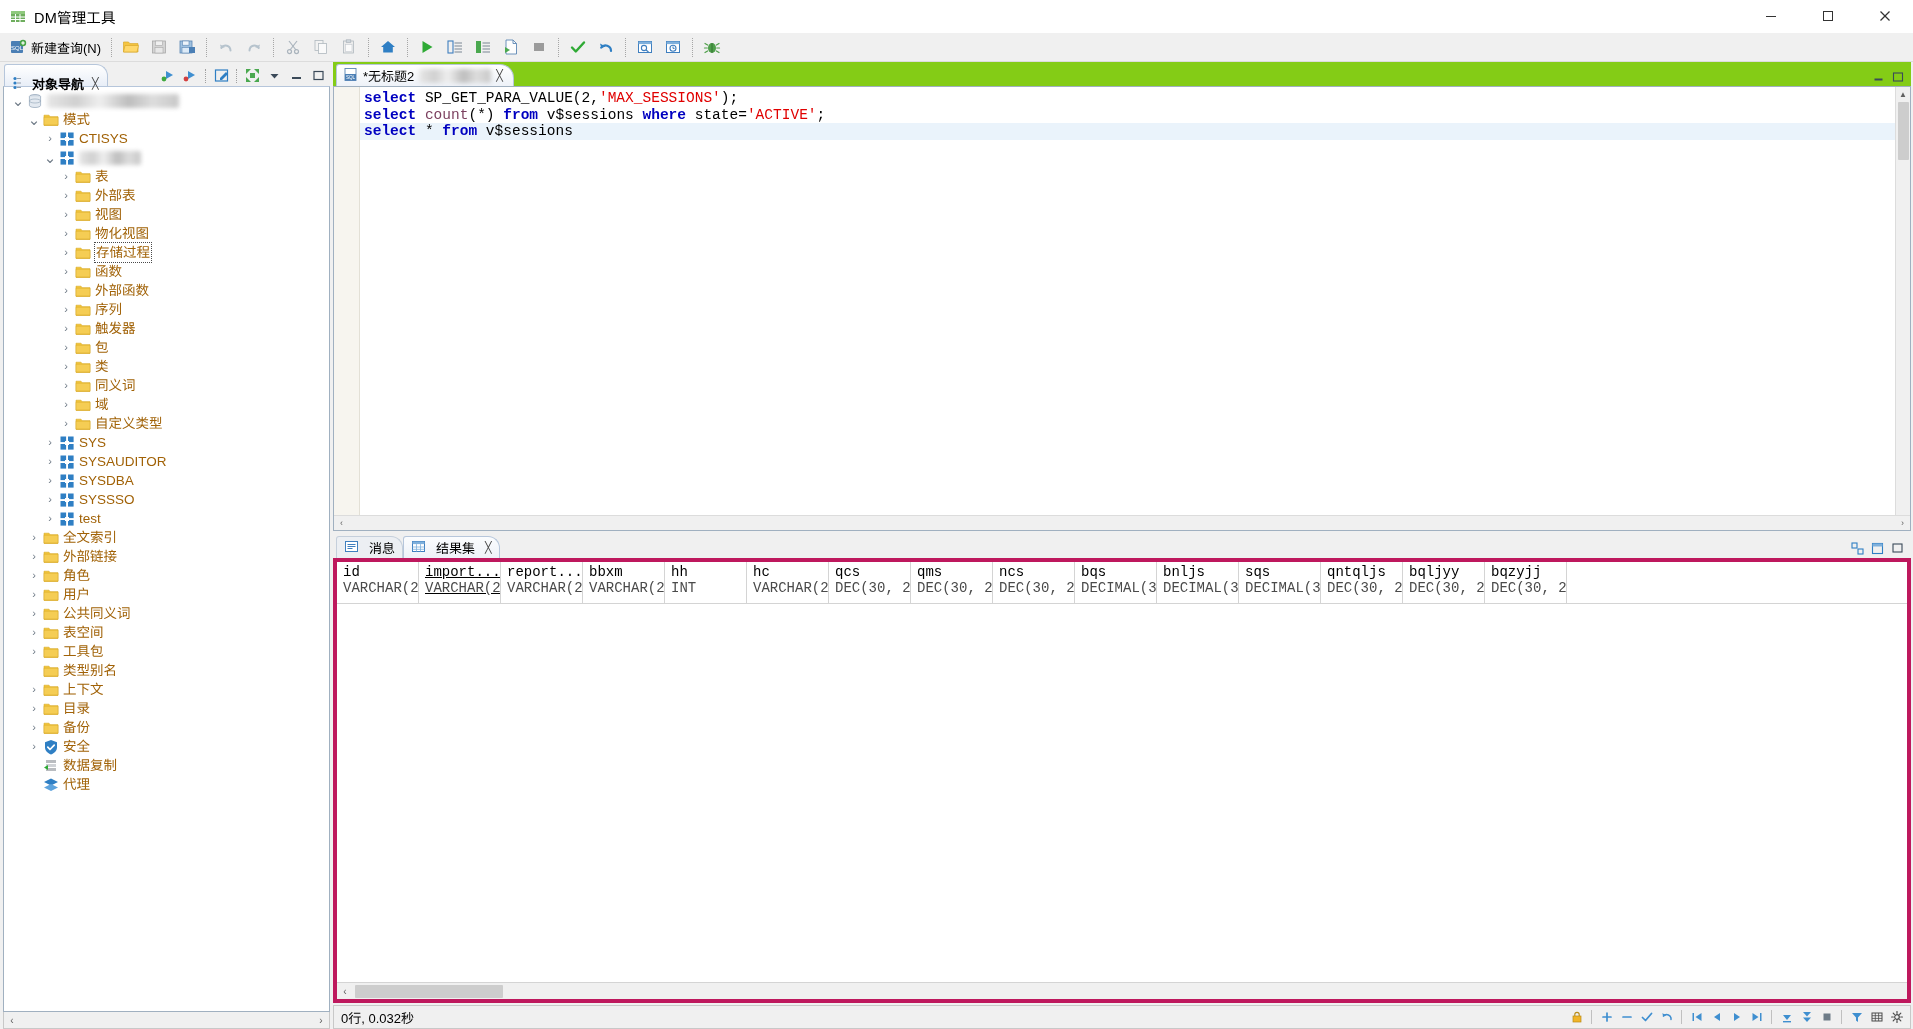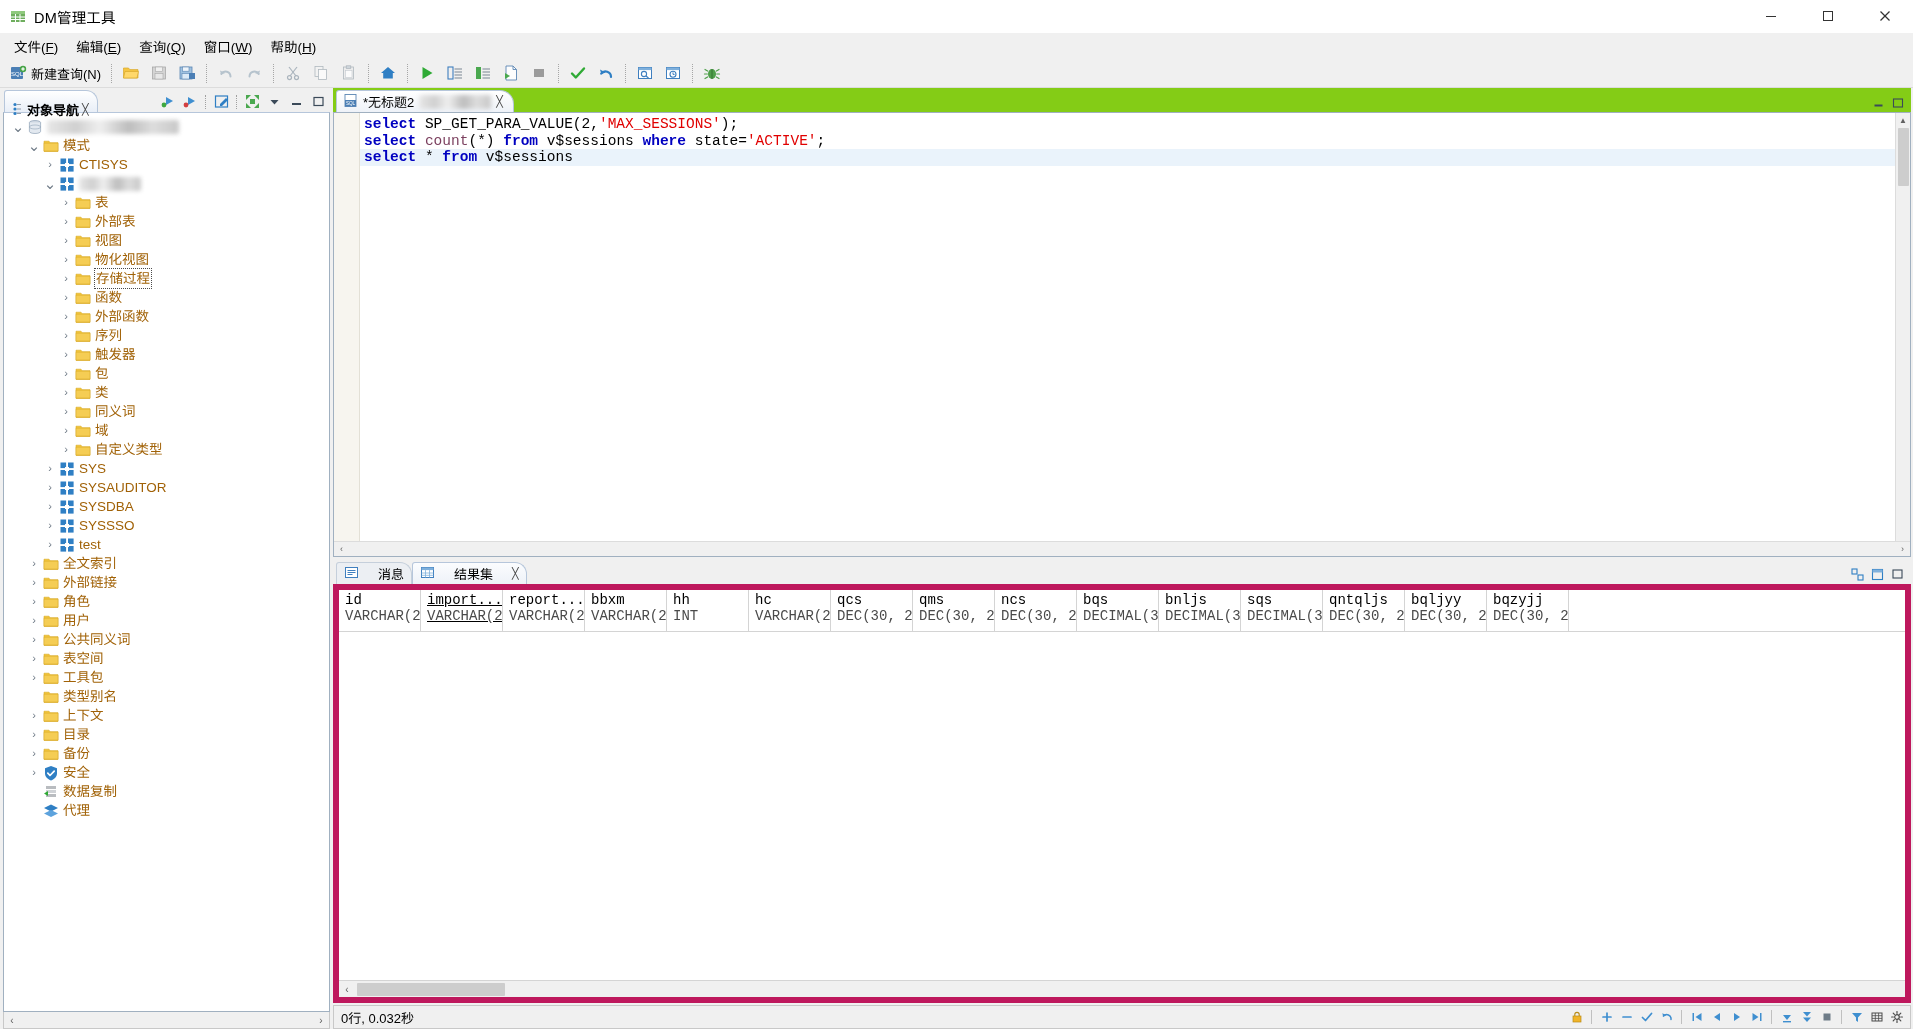--- a/index.html
+++ b/index.html
@@ -66,21 +66,21 @@
   
   .left-panel {
     width: 332px; min-width: 332px; display: flex; flex-direction: column;
     background: #f0f0f0; padding: 0 0 0 1px;
   }
   .panel-tabrow {
     height: 24px; display: flex; align-items: flex-end; position: relative;
     background: #f0f0f0; padding-left: 3px;
   }
   .panel-tab {
-    height: 22px; display: inline-flex; align-items: center; 
+    height: 22px; display: inline-flex; align-items: center; gap: 5px;
     padding: 16px 8px 0 7px; font-size: 13px; font-weight: 700; color: #000;
     background: linear-gradient(#ffffff, #e8eef7);
     border: 1px solid #b6c6db; border-bottom: none;
     border-radius: 3px 12px 0 0; position: relative; z-index: 2;
   }
   .panel-tab .x { font-size: 11px; color: #444; margin-left: 3px; }
   .panel-tools {
     margin-left: auto; display: flex; align-items: center; gap: 2px;
     padding-right: 4px; padding-bottom: 1px;
   }
@@ -171,31 +171,31 @@
   }
   .eh-arrow { width: 15px; text-align: center; font-size: 9px; color: #606060; }
   .eh-track { flex: 1; }
 
   
   .results-wrap { flex: 1; display: flex; flex-direction: column; min-height: 0; margin-top: 3px; }
   .results-tabrow {
     height: 24px; display: flex; align-items: flex-end; background: #f0f0f0; padding-left: 3px;
   }
   .res-tab {
-    height: 22px; display: inline-flex; align-items: center; gap: 19px;
+    height: 22px; display: inline-flex; align-items: center; gap: 10px;
     padding: 0 7px; font-size: 13px; color: #000;
     border: 1px solid #b6c6db; border-bottom: none; border-radius: 3px 12px 0 0;
     background: linear-gradient(#fbfcfe,#eef2f8);
   }
   .res-tab.inactive { background: #eceff3; border-color: #c5cfdb; }
   .res-tab .x { font-size: 11px; color: #444; }
   .res-winbtns { margin-left: auto; display: flex; gap: 4px; padding-right: 6px; padding-bottom: 2px; align-items: center; }
 
   .grid-box {
-    flex: 1; border: 6px solid #be185d; background: #f97316; min-height: 0;
+    flex: 1; border: 4px solid #be185d; background: #f97316; min-height: 0;
     display: flex; flex-direction: column; overflow: hidden;
   }
   .grid-head { display: flex; height: 42px; min-height: 42px; background: #fff; border-bottom: 1px solid #d4d4d4; }
   .gcell {
     border-right: 1px solid #d4d4d4; padding: 2px 5px 0 6px;
     display: flex; flex-direction: column; justify-content: flex-start;
     overflow: hidden; flex: 0 0 auto;
   }
   .gname { font-size: 14px; font-family: "Liberation Mono","DejaVu Sans Mono",monospace; color: #000; white-space: nowrap; }
   .gtype { font-size: 14px; font-family: "Liberation Mono","DejaVu Sans Mono",monospace; color: #4a4a4a; white-space: nowrap; }
@@ -263,27 +263,20 @@
       </div>
       <div class="winbtn close">
         <svg width="12" height="12" viewBox="0 0 12 12">
             <line x1="1.5" y1="1.5" x2="10.5" y2="10.5" stroke="currentColor" stroke-width="1.2"></line>
             <line x1="10.5" y1="1.5" x2="1.5" y2="10.5" stroke="currentColor" stroke-width="1.2"></line>
           </svg>
       </div>
     </div>
   </div>
 
-  <div class="menubar">
-    <div class="menu-item"><span>文件</span>(<u>F</u>)</div>
-    <div class="menu-item"><span>编辑</span>(<u>E</u>)</div>
-    <div class="menu-item"><span>查询</span>(<u>Q</u>)</div>
-    <div class="menu-item"><span>窗口</span>(<u>W</u>)</div>
-    <div class="menu-item"><span>帮助</span>(<u>H</u>)</div>
-  </div>
 
   <div class="toolbar">
 
     <div class="tb-btn">
       <span class="ico">
         <svg width="18" height="18" viewBox="0 0 18 18">
           <rect x="2" y="3" width="12" height="12" rx="1" fill="#4b7fb5"></rect>
           <text x="8" y="12" font-size="6" fill="#fff" text-anchor="middle" font-family="Liberation Sans, sans-serif">SQL</text>
           <circle cx="14" cy="5" r="3.2" fill="#47a447"></circle>
           <line x1="14" y1="3.3" x2="14" y2="6.7" stroke="#fff" stroke-width="1.2"></line>

